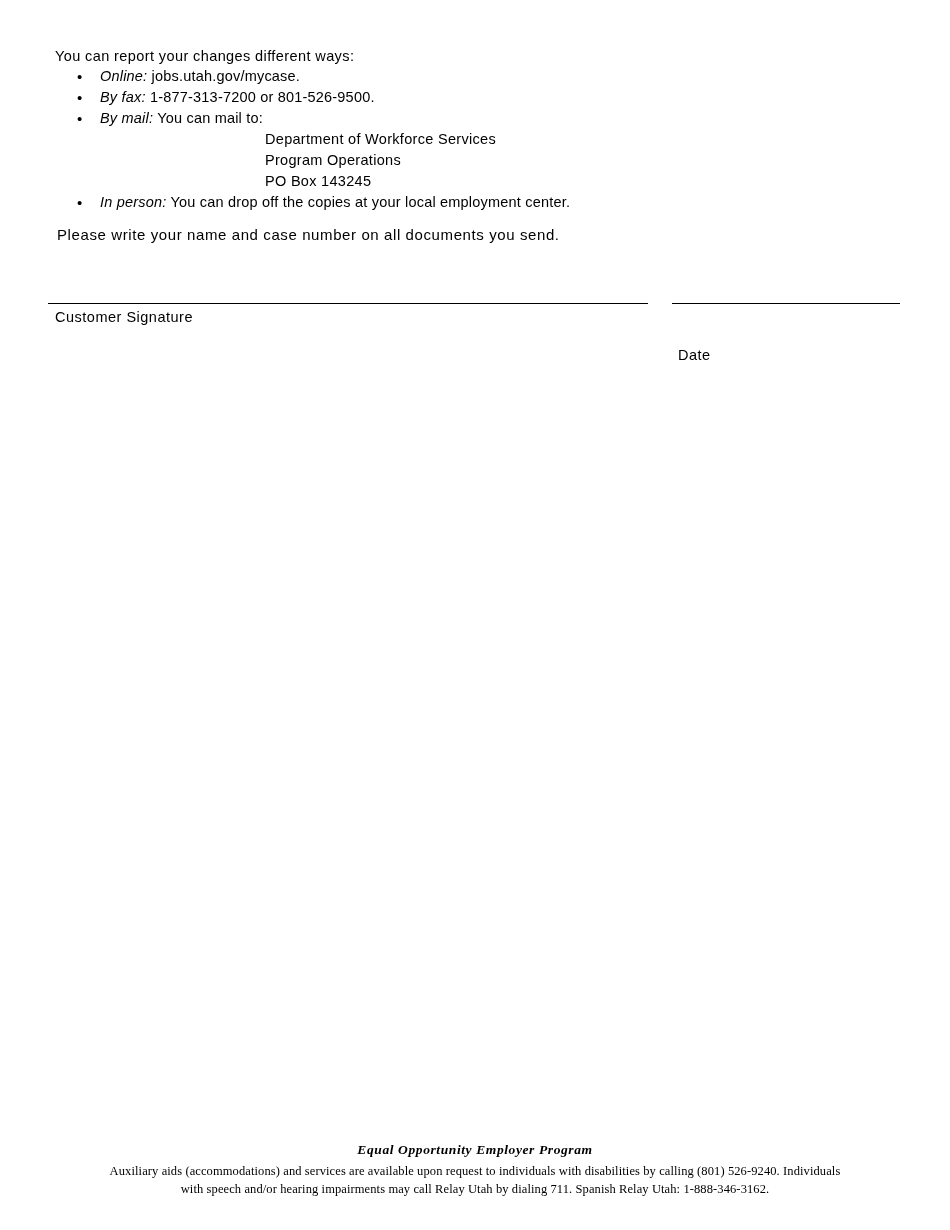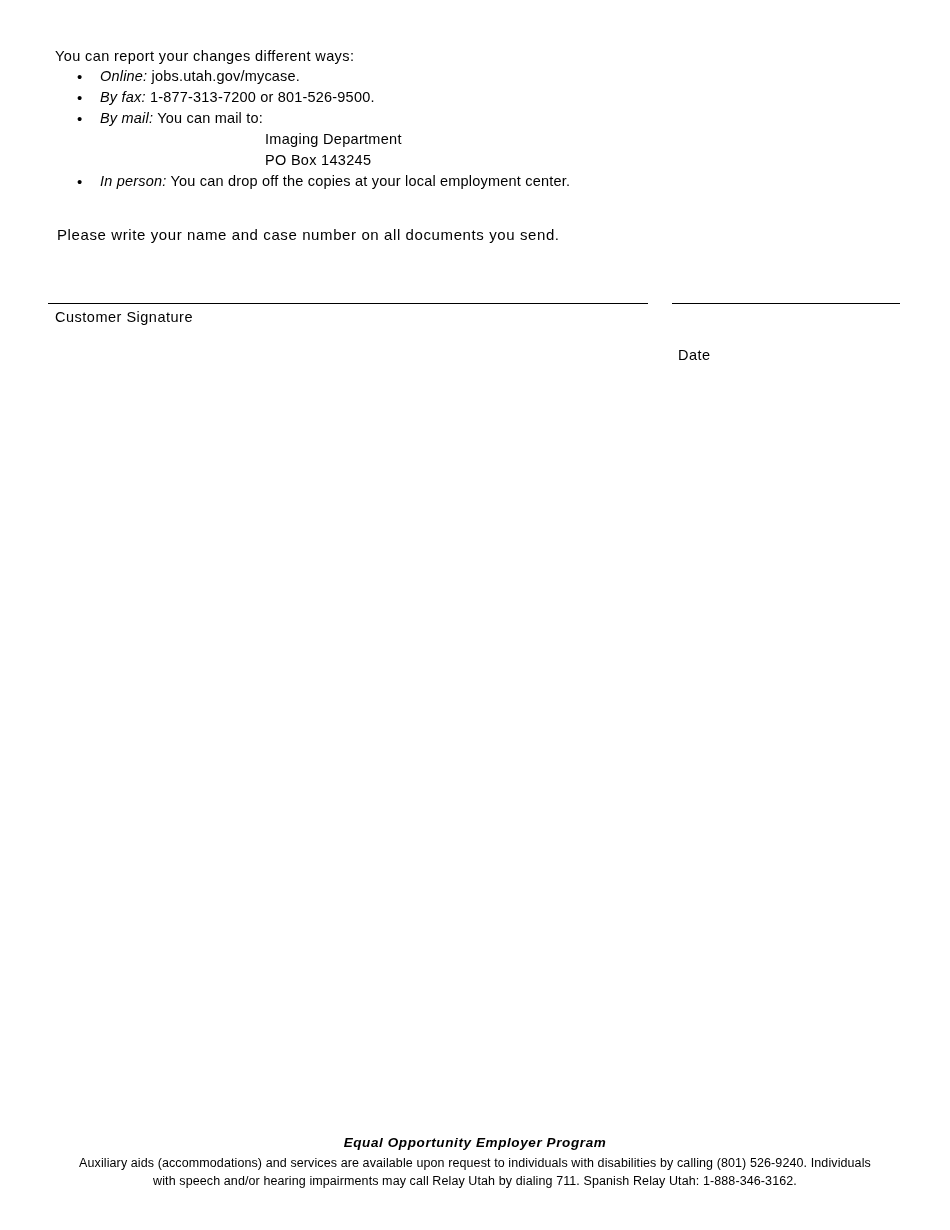--- a/index.html
+++ b/index.html
@@ -106,22 +106,23 @@
     left: 678px;
     top: 309px;
     font-size: 14.5px;
     letter-spacing: 0.5px;
     margin-top: 38px;
   }
   .footer {
     position: absolute;
     left: 0;
     right: 0;
-    bottom: 40px;
+    bottom: 32px;
     text-align: center;
+    font-family: Liberation Serif, serif;
   }
   .footer-title {
     font-size: 13.5px;
     font-style: italic;
     font-weight: bold;
     letter-spacing: 0.6px;
     margin-bottom: 4px;
   }
   .footer-text {
     font-size: 12.5px;
@@ -146,21 +147,22 @@
     <li>
       <span class="bullet">•</span>
       <span class="lbl">By fax:</span>
       <span>1-877-313-7200 or 801-526-9500.</span>
     </li>
     <li>
       <span class="bullet">•</span>
       <span class="lbl">By mail:</span>
       <span>You can mail to:</span>
       <ul class="mail-block">
-        <li>Imaging Department</li>
+        <li>Department of Workforce Services</li>
+        <li>Program Operations</li>
         <li>PO Box 143245</li>
       </ul>
     </li>
     <li>
       <span class="bullet">•</span>
       <span class="lbl">In person:</span>
       <span>You can drop off the copies at your local employment center.</span>
     </li>
   </ul>
 

